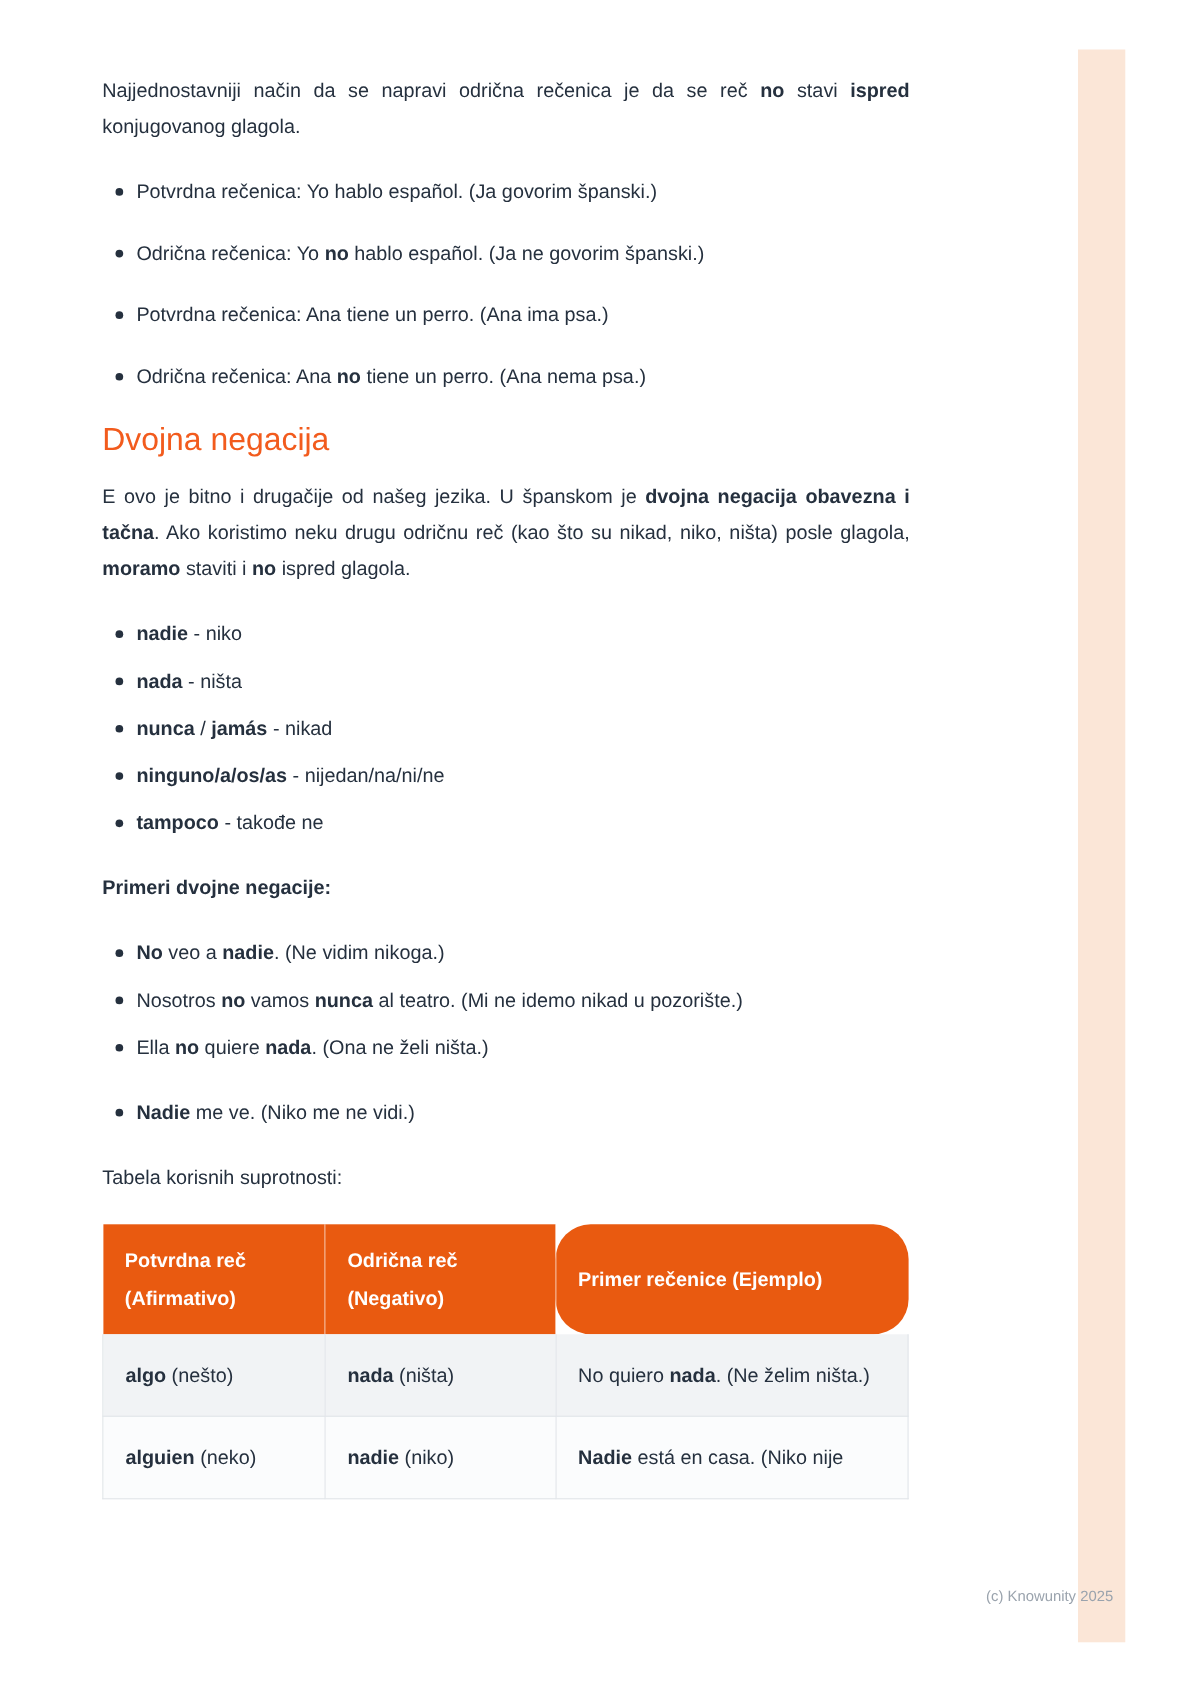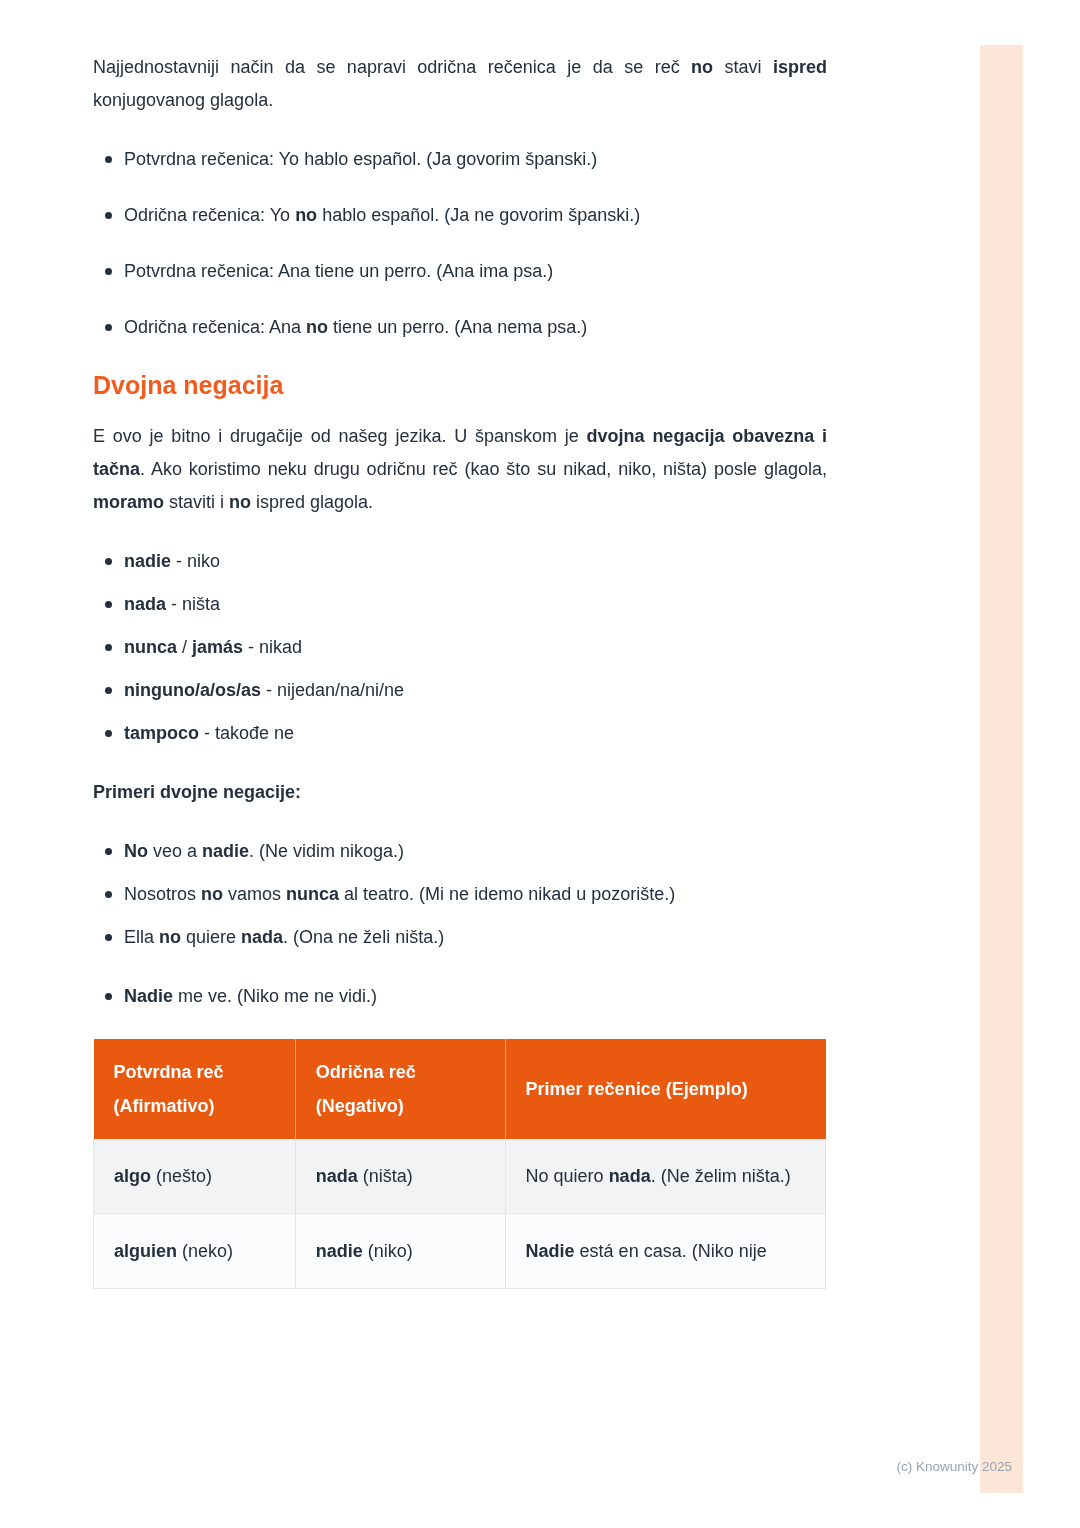--- a/index.html
+++ b/index.html
@@ -17,21 +17,21 @@
     position:absolute;
     top:45px;
     right:57px;
     width:43px;
     height:1448px;
     background:var(--stripe, #fbe6d7);
   }
   .content {
     position:absolute;
     left:93px;
-    top:51px;
+    top:66px;
     width:734px;
   }
   .para { font-size:18px; line-height:33px; margin:0 0 26px 0; }
   .justify { text-align:justify; }
   .strong { font-weight:700;margin-top:15px; }
   .b { font-weight:700; }
   .i { }
   .list { list-style:none; margin:0 0 26px 0; padding:0 0 0 31px; }
   .list li { position:relative; font-size:18px; line-height:33px; }
   .list li::before {
@@ -41,56 +41,56 @@
     top:13px;
     width:7px;
     height:7px;
     border-radius:50%;
     background:var(--text, #25303e);
   }
   .loose li { margin:0 0 23px 0; }
   .tight li { margin:0 0 10px 0; }
   .list li:last-child { margin-bottom:0; }
   .heading {
-    font-size:25px;
+    font-size:29px;
     line-height:30px;
-    font-weight:700;
+    font-weight:400;
     color:var(--accent, #f25b1d);
     margin:8px 0 20px 0;
   }
   table.opposites { border-collapse:collapse; width:733px; }
   col.c1 { width:202px; }
   col.c2 { width:210px; }
   col.c3 { width:321px; }
   .opposites th {
     background:var(--table-header-bg, #e95a10);
     color:#ffffff;
     font-weight:700;
     font-size:18px;
     line-height:34px;
     text-align:left;
     padding:16px 20px;
     vertical-align:middle;
     border-right:1px solid rgba(255,255,255,0.45);
   }
-  .opposites th:last-child { border-right:none; }
+  .opposites th:last-child { border-right:none;border-radius:32px; }
   .opposites td {
     font-size:18px;
     line-height:34px;
     padding:20px 20px;
     vertical-align:middle;
     background:#f1f3f5;
     border:1px solid #e1e5e9;
     border-top:none;
   }
   .opposites tbody tr:nth-child(even) td { background:#fbfcfd; }
   .watermark {
     position:absolute;
     right:68px;
-    bottom:54px;
+    bottom:70px;
     font-size:13.5px;
     color:var(--watermark, #9aa3ad);
     text-align:center;
   }
 </style>
 </head>
 <body>
 
 <div class="page">
   <div class="edge-stripe"></div>
@@ -123,20 +123,21 @@
         <li><span class="b">No</span><span> veo a </span><span class="b">nadie</span><span>. (Ne vidim nikoga.)</span></li>
         <li><span>Nosotros </span><span class="b">no</span><span> vamos </span><span class="b">nunca</span><span> al teatro. (Mi ne idemo nikad u pozorište.)</span></li>
         <li><span>Ella </span><span class="b">no</span><span> quiere </span><span class="b">nada</span><span>. (Ona ne želi ništa.)</span></li>
       </ul>
 
 
     <ul class="list tight">
         <li><span class="b">Nadie</span><span> me ve. (Niko me ne vidi.)</span></li>
       </ul>
 
+    <p class="para">Tabela korisnih suprotnosti:</p>
 
     <table class="opposites">
       <colgroup>
           <col class="c1">
           <col class="c2">
           <col class="c3">
         </colgroup>
       <thead>
         <tr>
             <th>Potvrdna reč (Afirmativo)</th>

